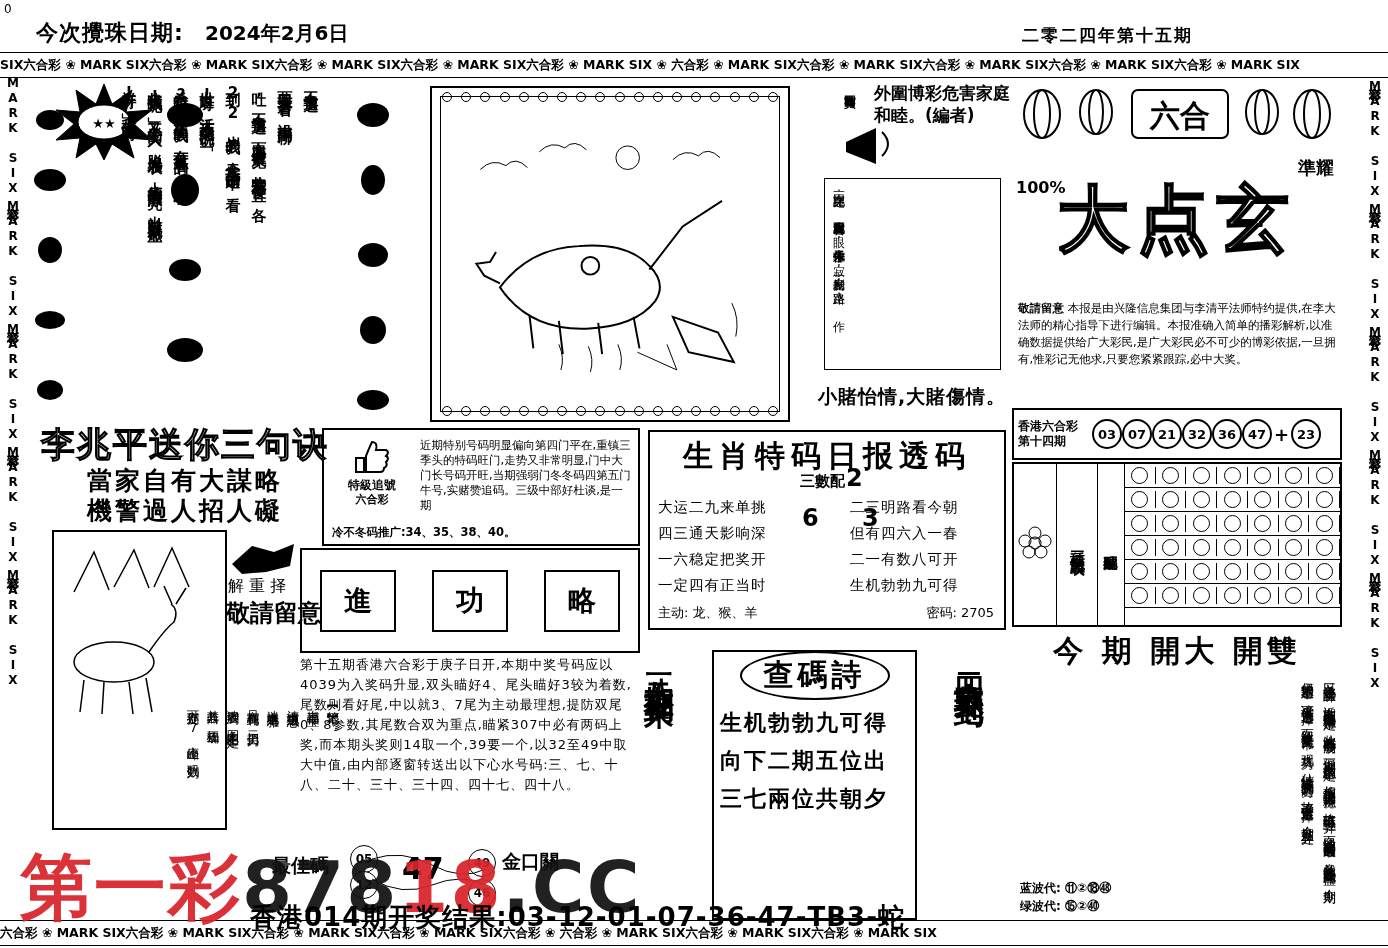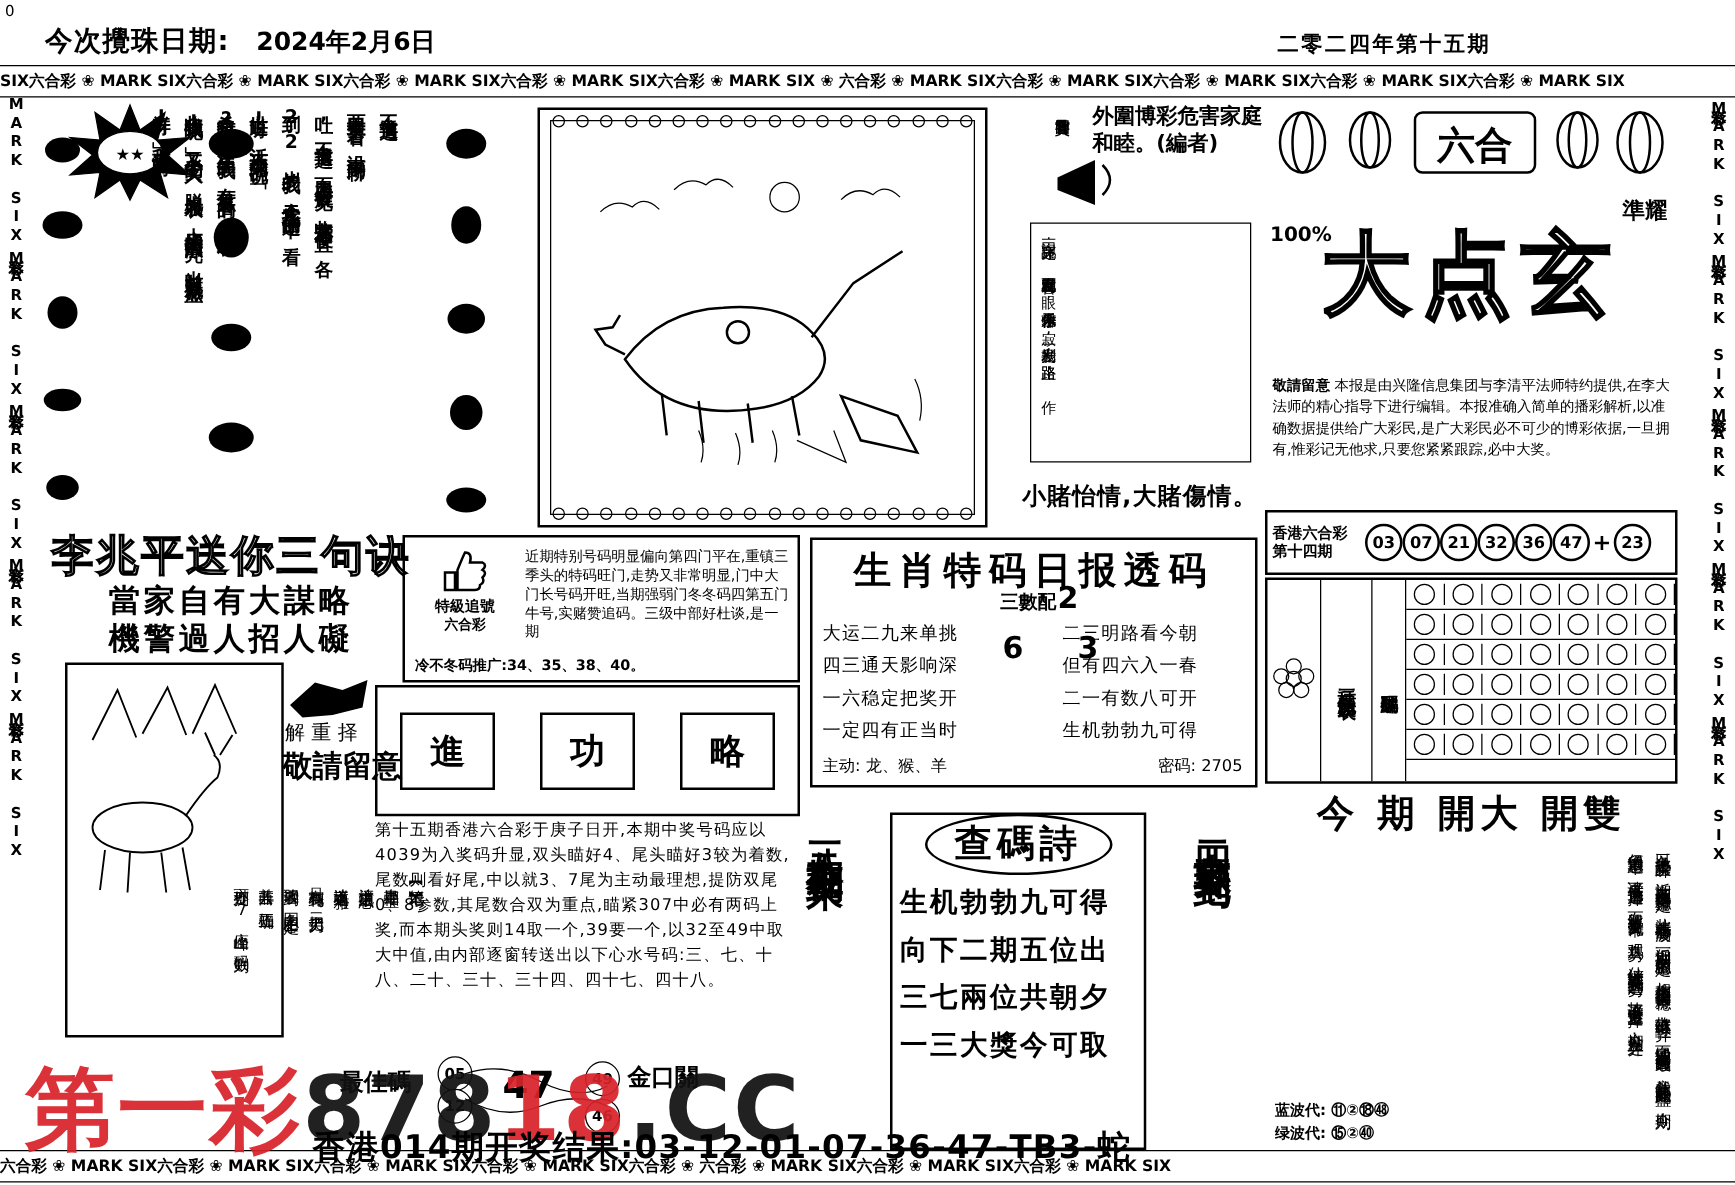--- a/index.html
+++ b/index.html
@@ -337,21 +337,20 @@
   <div class="cell bd" id="chama">
     <div class="ctr" style="height:46px;">
       <div style="border:2px solid #000;border-radius:50%;padding:2px 22px;">
         <span id="chama-title">查碼詩</span>
       </div>
     </div>
     <div style="padding:6px 6px 0 6px;">
       <div class="chline">生机勃勃九可得</div>
       <div class="chline">向下二期五位出</div>
       <div class="chline">三七兩位共朝夕</div>
-      <div class="chline">一三大獎今可取</div>
     </div>
   </div>
 
   <div class="cell" id="col-24">
     <div class="bigv">二四來數見七到</div>
   </div>
 
   <div class="cell" id="warn-box">
     <div style="position:absolute;left:6px;top:4px;width:40px;font-size:12px;font-weight:bold;writing-mode:vertical-rl;text-orientation:upright;">导寶圖</div>
     <div id="warn-title" style="position:absolute;left:62px;top:0px;width:140px;">外圍博彩危害家庭和睦。(編者)</div>

